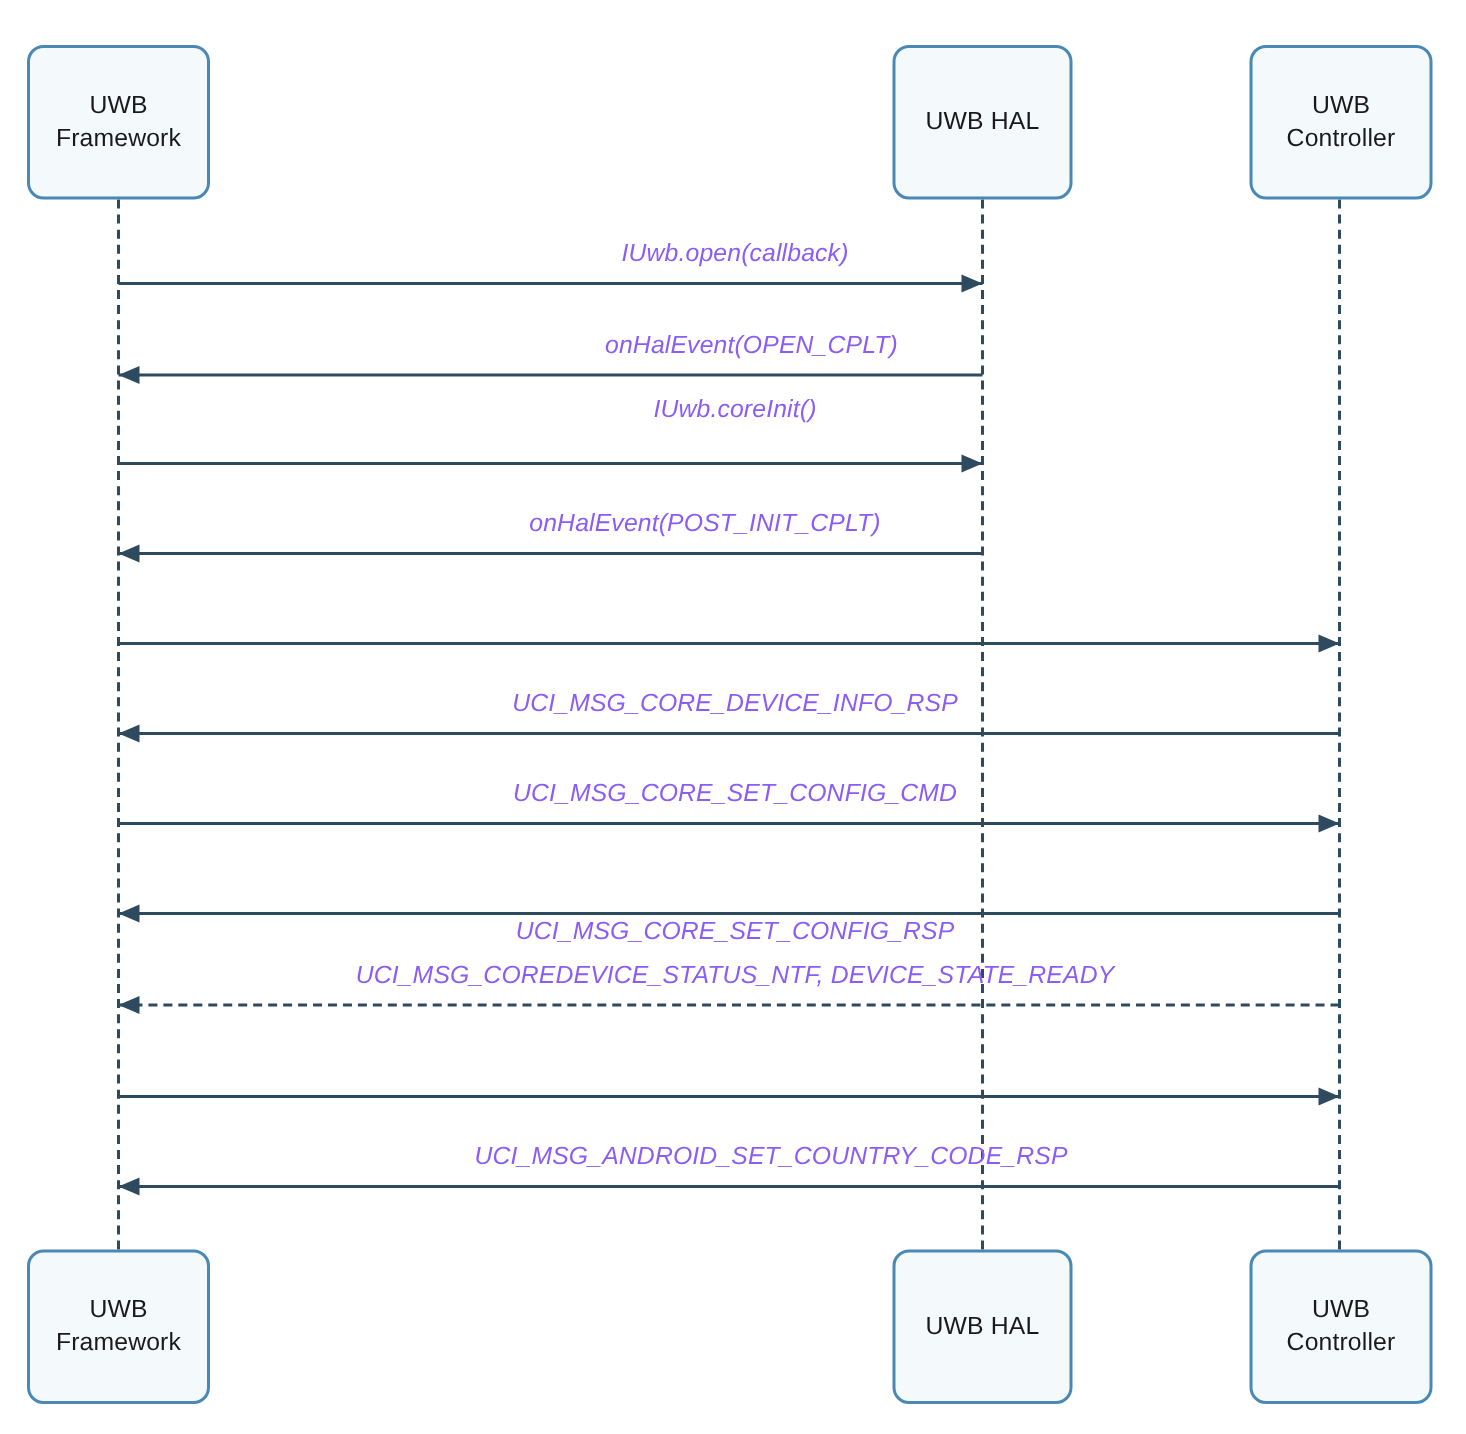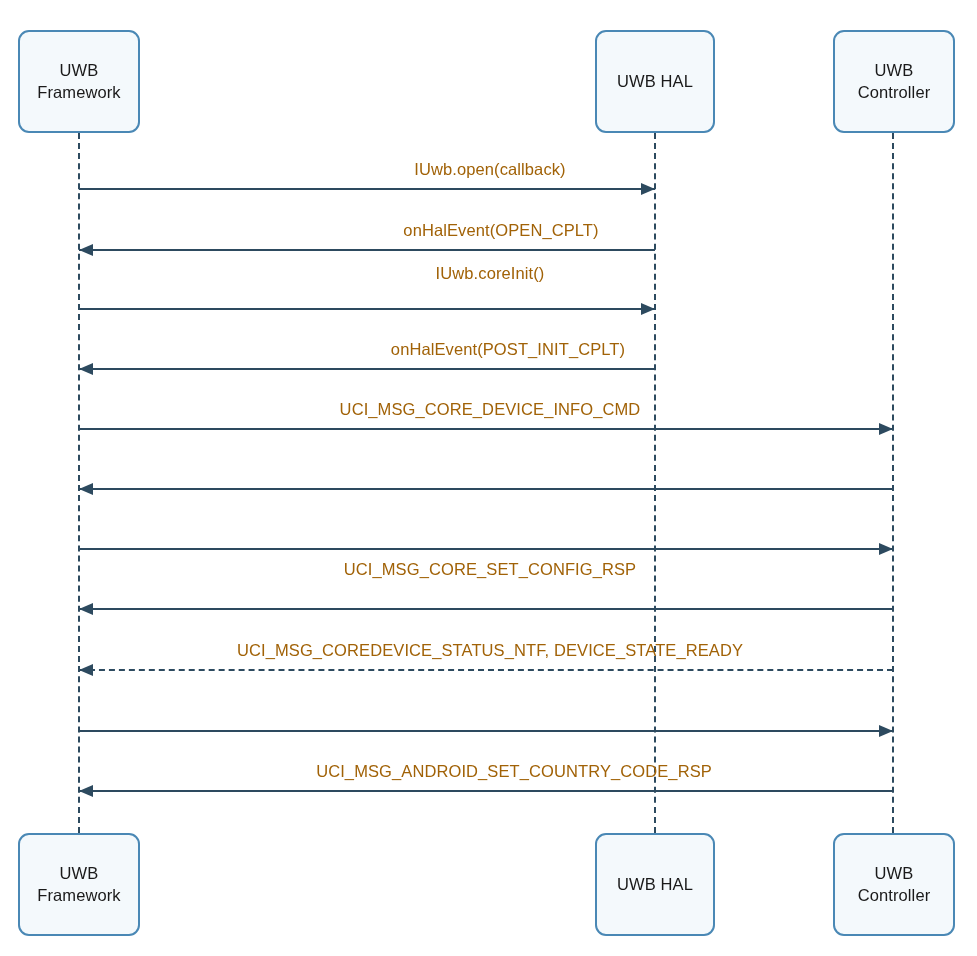--- a/index.html
+++ b/index.html
@@ -62,23 +62,24 @@
   }
   .msg-arrowhead.left {
     border-top: 6.5px solid transparent;
     border-bottom: 6.5px solid transparent;
     border-right: 14px solid #2d4a5f;
   }
   .msg-label {
     position: absolute;
     transform: translateX(-50%);
     white-space: nowrap;
-    color: #a16207;
+    color: #8b5cf6;
     font-size: 16.5px;
     letter-spacing: 0.1px;
+    font-style: italic;
   }
 </style>
 </head>
 <body>
 
 <div id="diagram-root">
     <div class="lifeline-stem" style="left: 78px; top: 133px; height: 700px;"></div>
     <div class="lifeline-stem" style="left: 654px; top: 133px; height: 700px;"></div>
     <div class="lifeline-stem" style="left: 892px; top: 133px; height: 700px;"></div>
     <div class="lifeline-box" style="left: 18px; top: 30px; width: 122px; height: 103px;">
@@ -107,31 +108,32 @@
     <div class="msg-arrowhead right" style="top: 182.5px; left: 641px;"></div>
     <div class="msg-label" style="left: 490px; top: 160px;">IUwb.open(callback)</div>
     <div class="msg-line" style="left: 79px; top: 249px; width: 576px;"></div>
     <div class="msg-arrowhead left" style="top: 243.5px; left: 79px;"></div>
     <div class="msg-label" style="left: 501px; top: 221px;">onHalEvent(OPEN_CPLT)</div>
     <div class="msg-line" style="left: 79px; top: 308px; width: 576px;"></div>
     <div class="msg-arrowhead right" style="top: 302.5px; left: 641px;"></div>
     <div class="msg-label" style="left: 490px; top: 264px;">IUwb.coreInit()</div>
     <div class="msg-line" style="left: 79px; top: 368px; width: 576px;"></div>
     <div class="msg-arrowhead left" style="top: 362.5px; left: 79px;"></div>
-    <div class="msg-label" style="left: 508px; top: 340px;">onHalEvent(POST_INIT_CPLT)</div>
+    <div class="msg-label" style="left: 470px; top: 340px;">onHalEvent(POST_INIT_CPLT)</div>
     <div class="msg-line" style="left: 79px; top: 428px; width: 814px;"></div>
     <div class="msg-arrowhead right" style="top: 422.5px; left: 879px;"></div>
-    <div class="msg-label" style="left: 490px; top: 400px;">UCI_MSG_CORE_DEVICE_INFO_CMD</div>
     <div class="msg-line" style="left: 79px; top: 488px; width: 814px;"></div>
     <div class="msg-arrowhead left" style="top: 482.5px; left: 79px;"></div>
+    <div class="msg-label" style="left: 490px; top: 460px;">UCI_MSG_CORE_DEVICE_INFO_RSP</div>
     <div class="msg-line" style="left: 79px; top: 548px; width: 814px;"></div>
     <div class="msg-arrowhead right" style="top: 542.5px; left: 879px;"></div>
+    <div class="msg-label" style="left: 490px; top: 520px;">UCI_MSG_CORE_SET_CONFIG_CMD</div>
     <div class="msg-line" style="left: 79px; top: 608px; width: 814px;"></div>
     <div class="msg-arrowhead left" style="top: 602.5px; left: 79px;"></div>
-    <div class="msg-label" style="left: 490px; top: 560px;">UCI_MSG_CORE_SET_CONFIG_RSP</div>
+    <div class="msg-label" style="left: 490px; top: 612px;">UCI_MSG_CORE_SET_CONFIG_RSP</div>
     <div class="msg-line dashed" style="left: 79px; top: 669px; width: 814px;"></div>
     <div class="msg-arrowhead left" style="top: 663.5px; left: 79px;"></div>
     <div class="msg-label" style="left: 490px; top: 641px;">UCI_MSG_COREDEVICE_STATUS_NTF, DEVICE_STATE_READY</div>
     <div class="msg-line" style="left: 79px; top: 730px; width: 814px;"></div>
     <div class="msg-arrowhead right" style="top: 724.5px; left: 879px;"></div>
     <div class="msg-line" style="left: 79px; top: 790px; width: 814px;"></div>
     <div class="msg-arrowhead left" style="top: 784.5px; left: 79px;"></div>
     <div class="msg-label" style="left: 490px; top: 762px; margin-left: 24px;">UCI_MSG_ANDROID_SET_COUNTRY_CODE_RSP</div>
   </div>
 

